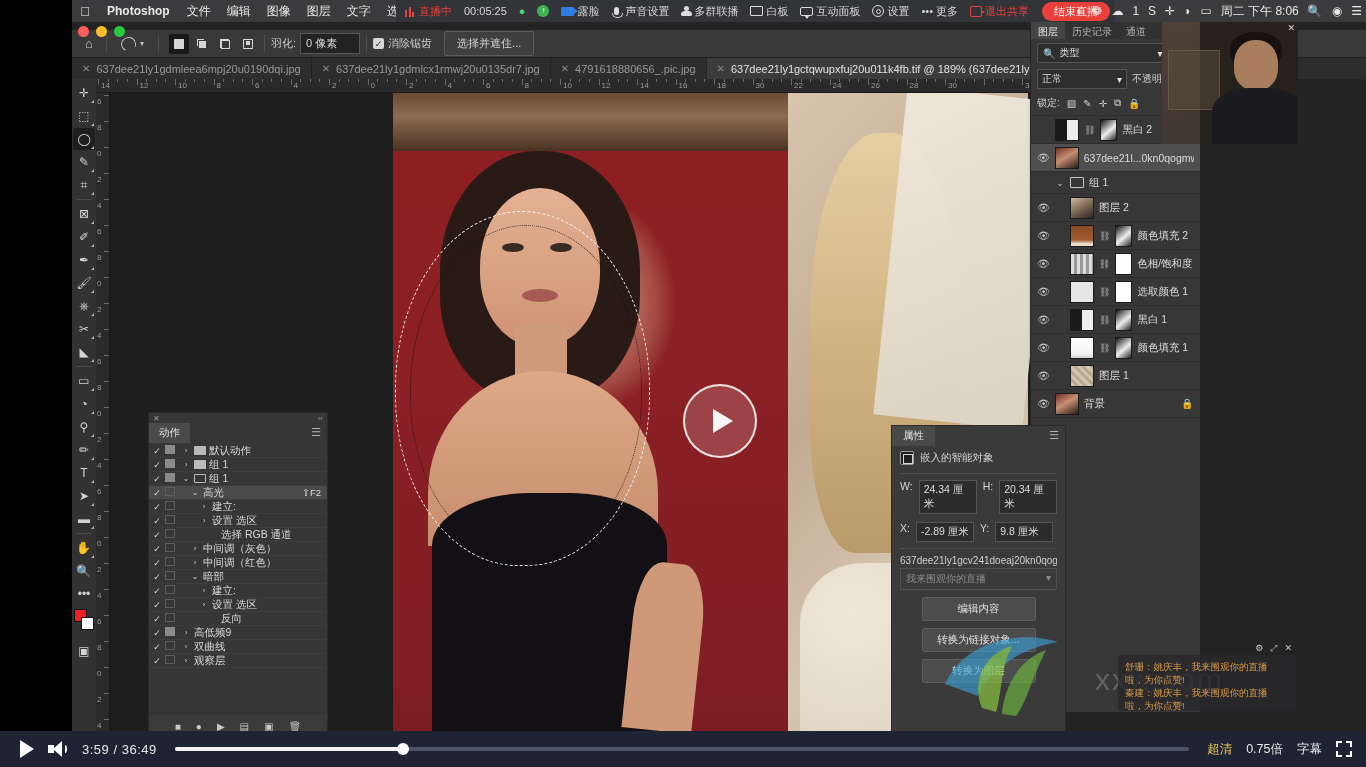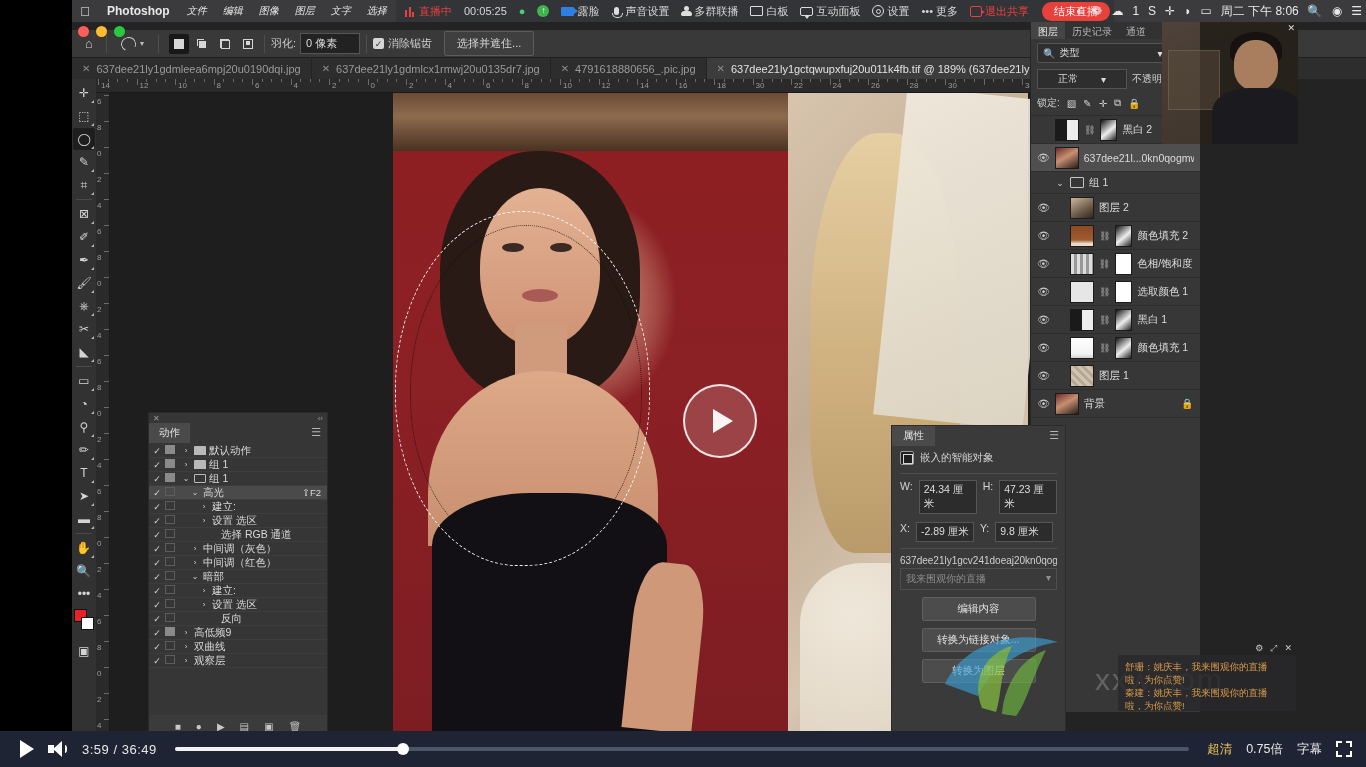--- a/index.html
+++ b/index.html
@@ -13,21 +13,21 @@
 
   
   .macbar {
     position: absolute; left: 0; top: 0; width: 1366px; height: 22px;
     background: #3b3b3d; display: flex; align-items: center;
     color: #e8e8e8; font-size: 12px; z-index: 40;
   }
   .macbar .blk { width: 72px; height: 22px; background: #000; }
   .apple { width: 26px; text-align: center; font-size: 13px; color: #f2f2f2; }
   .macbar .appname { font-weight: bold; font-size: 12px; padding: 0 9px; }
-  .macbar .mi { padding: 0 8px; font-size: 10px; white-space: nowrap; font-style: italic; }
+  .macbar .mi { padding: 0 8px; font-size: 12px; white-space: nowrap; }
   .macbar .spacer { flex: 1; }
 
   
   .livebar {
     position: absolute; left: 396px; top: 0; height: 22px;
     display: flex; align-items: center; gap: 2px;
     background: #333438; padding: 0 4px; z-index: 45;
   }
   .livebar .chip { display: flex; align-items: center; gap: 3px; padding: 0 5px; font-size: 11px; color: #d8d8d8; white-space: nowrap; }
   .livebar .redtxt { color: #e8413c; font-size: 11px; }
@@ -202,21 +202,21 @@
   .pp-foot { position:absolute; bottom:0; left:0; width:100%; height:20px; background:#3f3f3f; display:flex; align-items:center; justify-content:flex-end; gap:12px; padding-right:10px; color:#bdbdbd; font-size:10px;}
 
   
   .rdock { position:absolute; left:1030px; top:22px; width:170px; height:690px; background:#373737; border-left:1px solid #262626; z-index:18;}
   .rd-tabs { height:17px; display:flex; font-size:10px; background:#323232;}
   .rd-tabs .tb { padding: 3px 7px; color:#b4b4b4;}
   .rd-tabs .tb.on { background:#454545; color:#ececec;}
   .rd-filter { display:flex; align-items:center; gap:5px; padding: 4px 6px; }
   .selbox { flex:1; display:flex; align-items:center; gap:4px; background:#2e2e2e; border:1px solid #545454; padding: 2px 5px; font-size:10px; color:#ddd; border-radius:2px;}
   .rd-blend { display:flex; align-items:center; gap:5px; padding: 2px 6px 4px;}
-  .rd-blend .bsel { width:90px; display:flex; justify-content:space-between; align-items:center; background:#2e2e2e;border:1px solid #545454; font-size:10px; color:#ddd; padding:2px 20px;}
+  .rd-blend .bsel { width:90px; display:flex; justify-content:space-between; align-items:center; background:#2e2e2e;border:1px solid #545454; font-size:10px; color:#ddd; padding:2px 4px;}
   .rd-blend .op { font-size:10px; color:#cfcfcf; white-space:nowrap;}
   .rd-lock { display:flex; align-items:center; gap:7px; padding: 3px 6px 5px; font-size:10px; color:#cfcfcf; border-bottom:1px solid #2e2e2e;}
   .lyr { display:flex; align-items:center; gap:5px; height:28px; padding: 0 6px; border-bottom:1px solid #2e2e2e; font-size:10.5px; color:#dcdcdc;}
   .lyr.on { background:#4f4f4f;}
   .eye-ic { width:13px; color:#c9c9c9; font-size:10px; text-align:center;}
   .thumb { width:24px; height:22px; border:1px solid #1b1b1b; flex:none; }
   .mask { width:17px; height:22px; border:1px solid #1b1b1b; background:#fff; flex:none;}
   .link-ic { color:#bdbdbd; font-size:9px;}
   .lname { white-space:nowrap; overflow:hidden;}
   .lockicon { margin-left:auto; color:#b9b9b9; font-size:10px;}
@@ -716,21 +716,21 @@
     </div>
     <div class="pp-row">
       <span class="so-ic"></span>
       <span>嵌入的智能对象</span>
     </div>
     <div class="hr"></div>
     <div class="wh">
       <span>W:</span>
       <span class="f">24.34 厘米</span>
       <span>H:</span>
-      <span class="f">47.23 厘米</span>
+      <span class="f">20.34 厘米</span>
     </div>
     <div class="wh">
       <span>X:</span>
       <span class="f">-2.89 厘米</span>
       <span>Y:</span>
       <span class="f">9.8 厘米</span>
     </div>
     <div class="hr"></div>
     <div class="fn">637dee21ly1gcv241doeaj20kn0qog...</div>
     <div class="sel-ghost">

